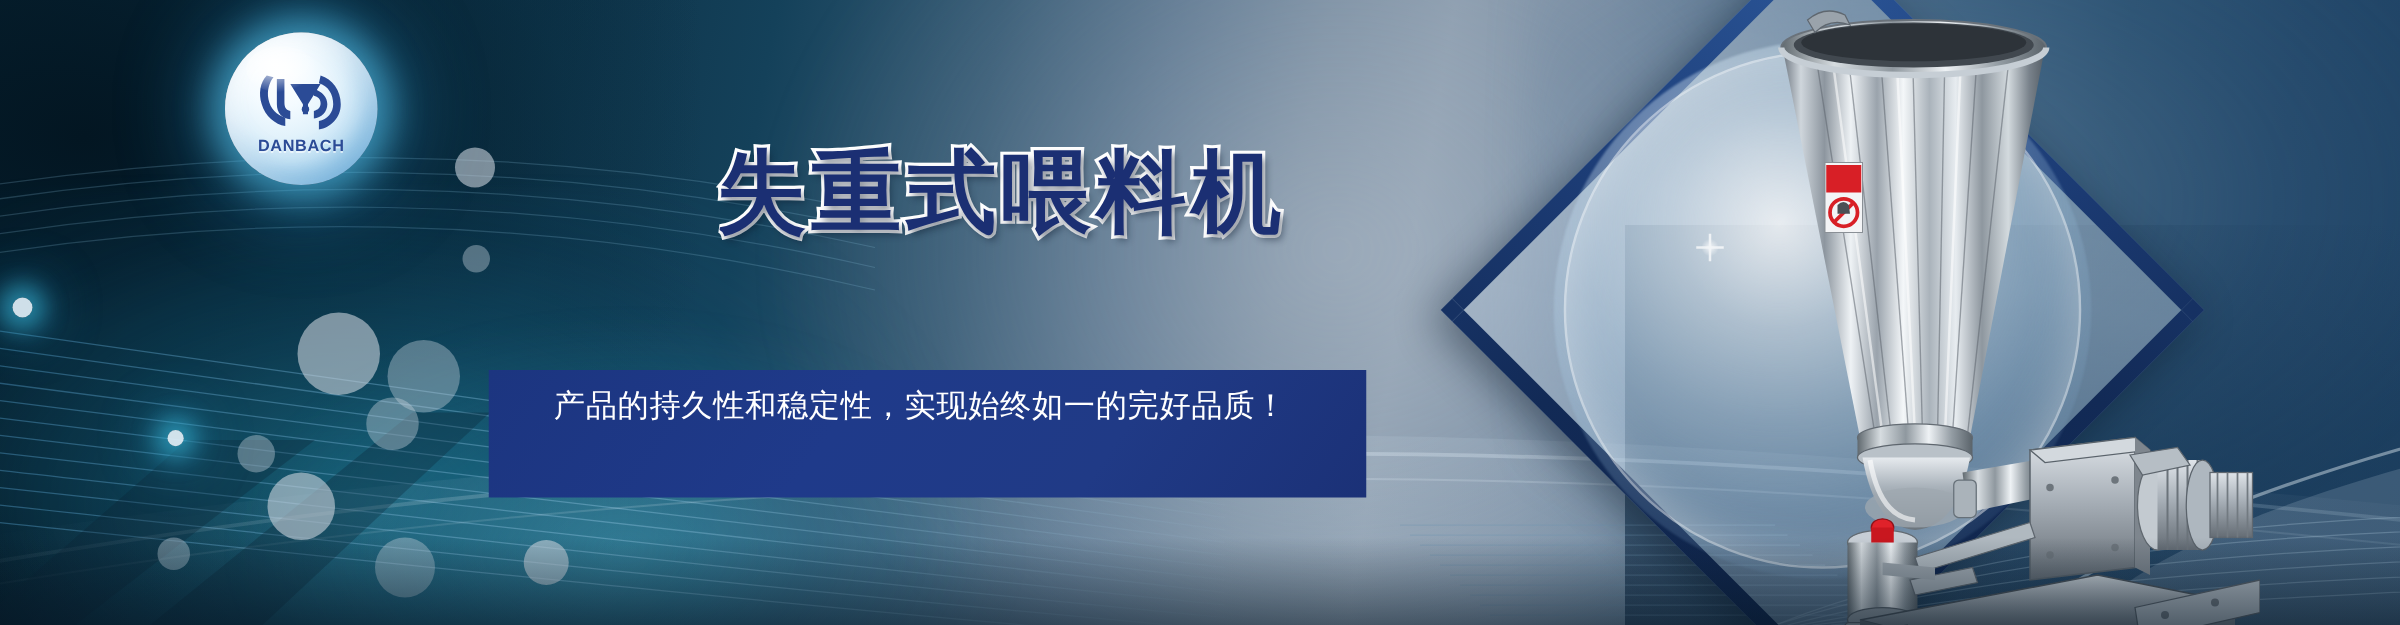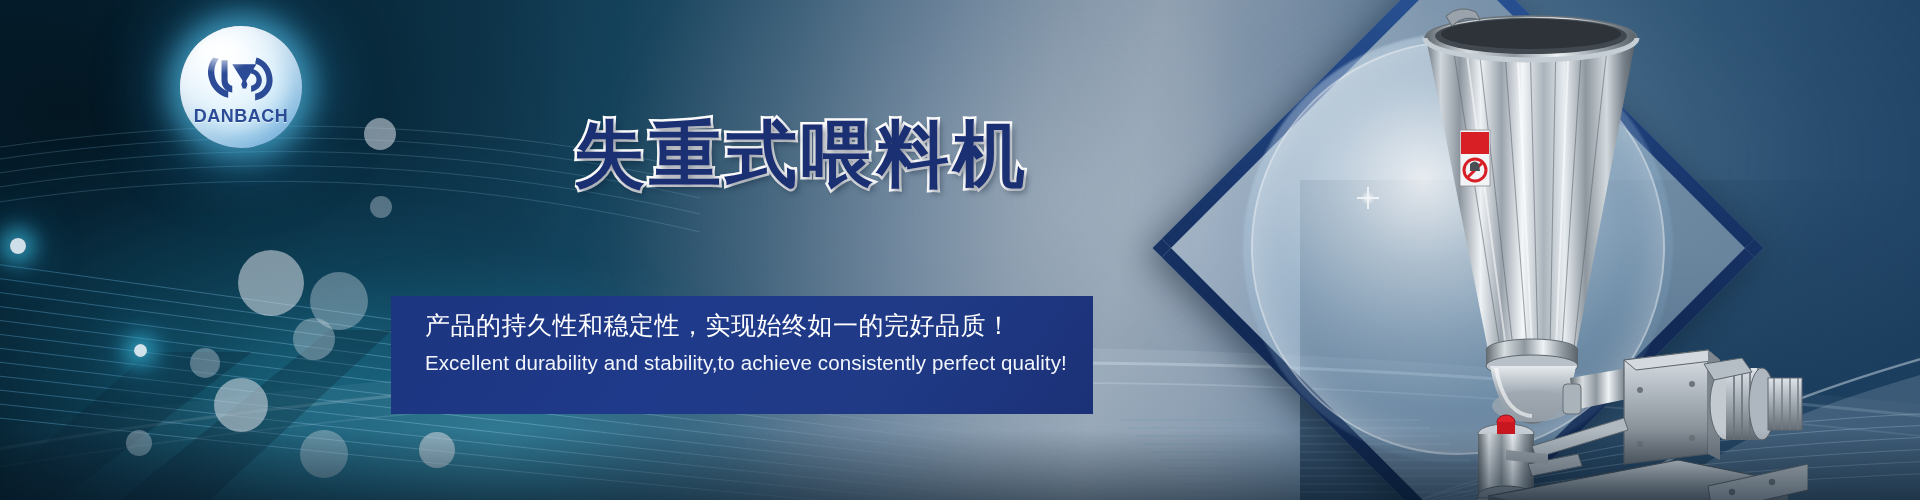--- a/index.html
+++ b/index.html
@@ -97,43 +97,43 @@
       inset 6px 8px 18px rgba(255,255,255,.85);
     display:flex; flex-direction:column; align-items:center; justify-content:center;
   }
   .logo-sphere::after{
     content:""; position:absolute; left:14%; top:9%; width:46%; height:30%;
     border-radius:50%;
     background:radial-gradient(ellipse at 40% 40%, rgba(255,255,255,.95) 0%, rgba(255,255,255,0) 70%);
   }
   .logo-mark{width:74px; height:52px; margin-top:4px;}
   .logo-word{
-    font-size:18px; font-weight:bold; letter-spacing:.5px;
+    font-size:13px; font-weight:bold; letter-spacing:.5px;
     color:#2b4b96; line-height:1; margin-top:2px;
     text-shadow:0 1px 0 rgba(255,255,255,.6);
   }
 
   
   .headline{
     position:absolute; left:549px; top:118px;
     font-size:72px; font-weight:bold; line-height:1;
     letter-spacing:4px;
     color:#1b2f73;
     -webkit-text-stroke:5px #ffffff;
     paint-order:stroke fill;
     text-shadow:3px 4px 6px rgba(10,25,45,.45);
     white-space:nowrap;
     margin-left:24px;
   }
 
   
   .sub-panel{
-    position:absolute; left:391px; top:296px; width:702px; height:118px;
+    position:absolute; left:391px; top:296px; width:702px; height:102px;
     background:linear-gradient(125deg,#1c3580 0%,#1f3a8a 40%,#203a86 70%,#1b3177 100%);
-    padding:14px 0 0 34px;
+    padding:14px 0 0 52px;
   }
   .sub-cn{
     color:#ffffff; font-size:25px; line-height:1.25; letter-spacing:.5px;
     white-space:nowrap;
   }
   .sub-en{
     color:#f2f5fb; font-size:20.5px; line-height:1.25; margin-top:9px;
     letter-spacing:.1px; white-space:nowrap;
   }
 
@@ -303,21 +303,20 @@
       </g>
       <circle cx="60" cy="46" r="4.4" fill="#2b4b96"></circle>
     </svg>
     <div class="logo-word">DANBACH</div>
   </div>
 
   <div class="headline">失重式喂料机</div>
 
   <div class="sub-panel">
     <div class="sub-cn">产品的持久性和稳定性，实现始终如一的完好品质！</div>
-    <div class="sub-en">Excellent durability and stability,to achieve consistently perfect quality!</div>
   </div>
 
   <div class="diamond-wrap">
     <div class="diamond"></div>
     <div class="glow-sphere"></div>
     <div class="glow-ring"></div>
     <div class="sparkle" style="left:418px;top:160px;"></div>
     <div class="sparkle" style="left:252px;top:292px;opacity:.8;"></div>
     <div class="sparkle" style="left:404px;top:410px;opacity:.85;"></div>
 

